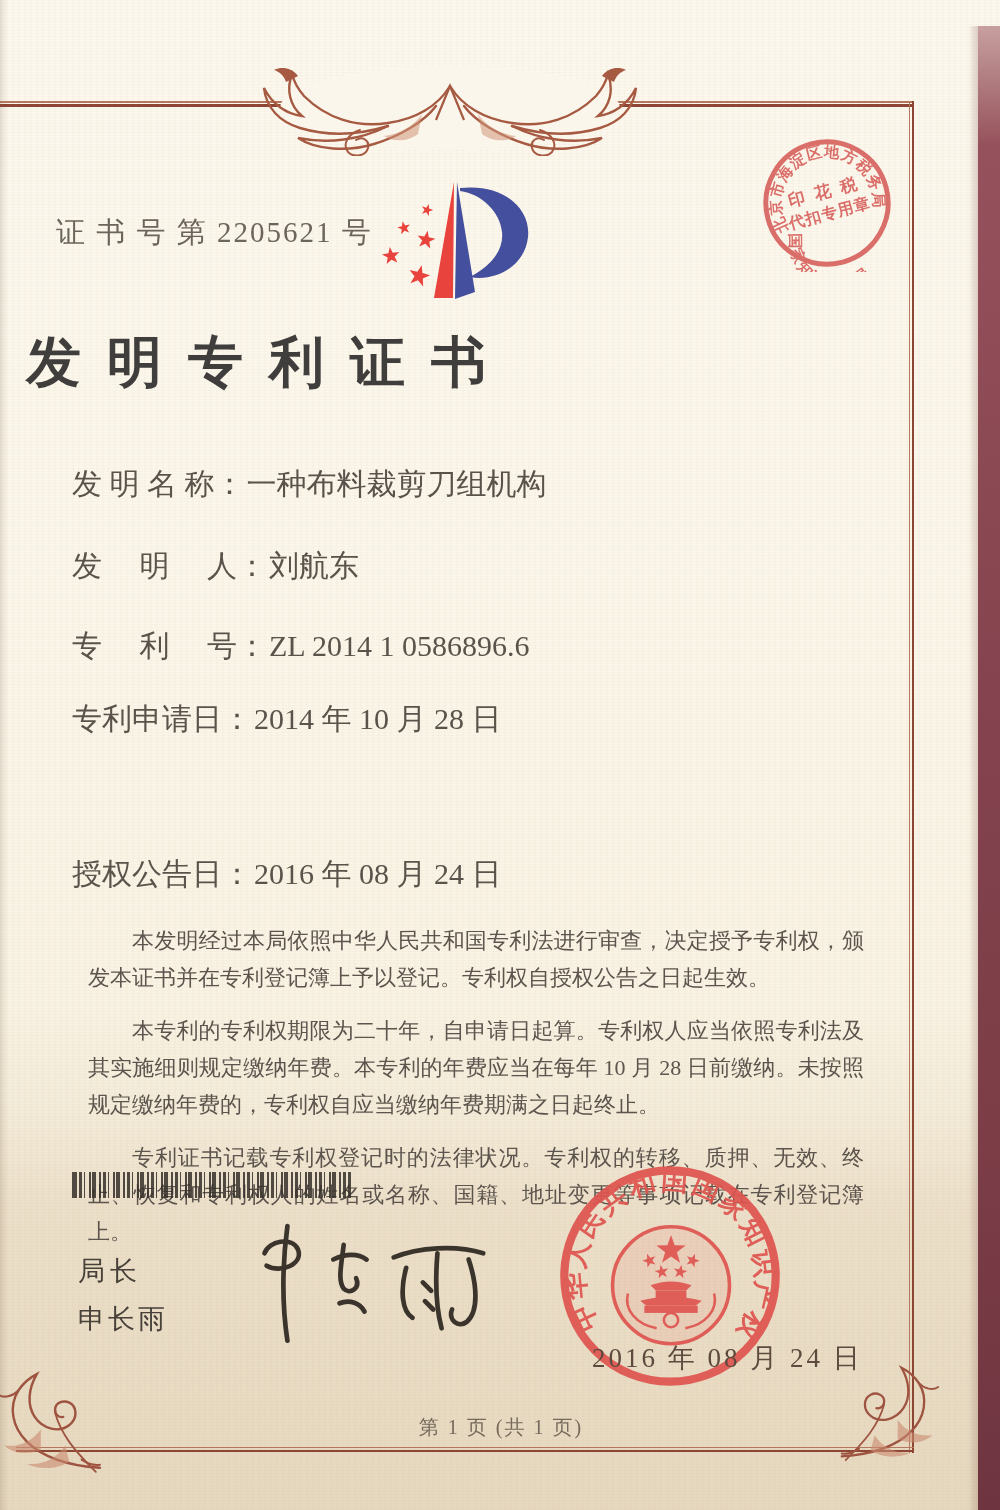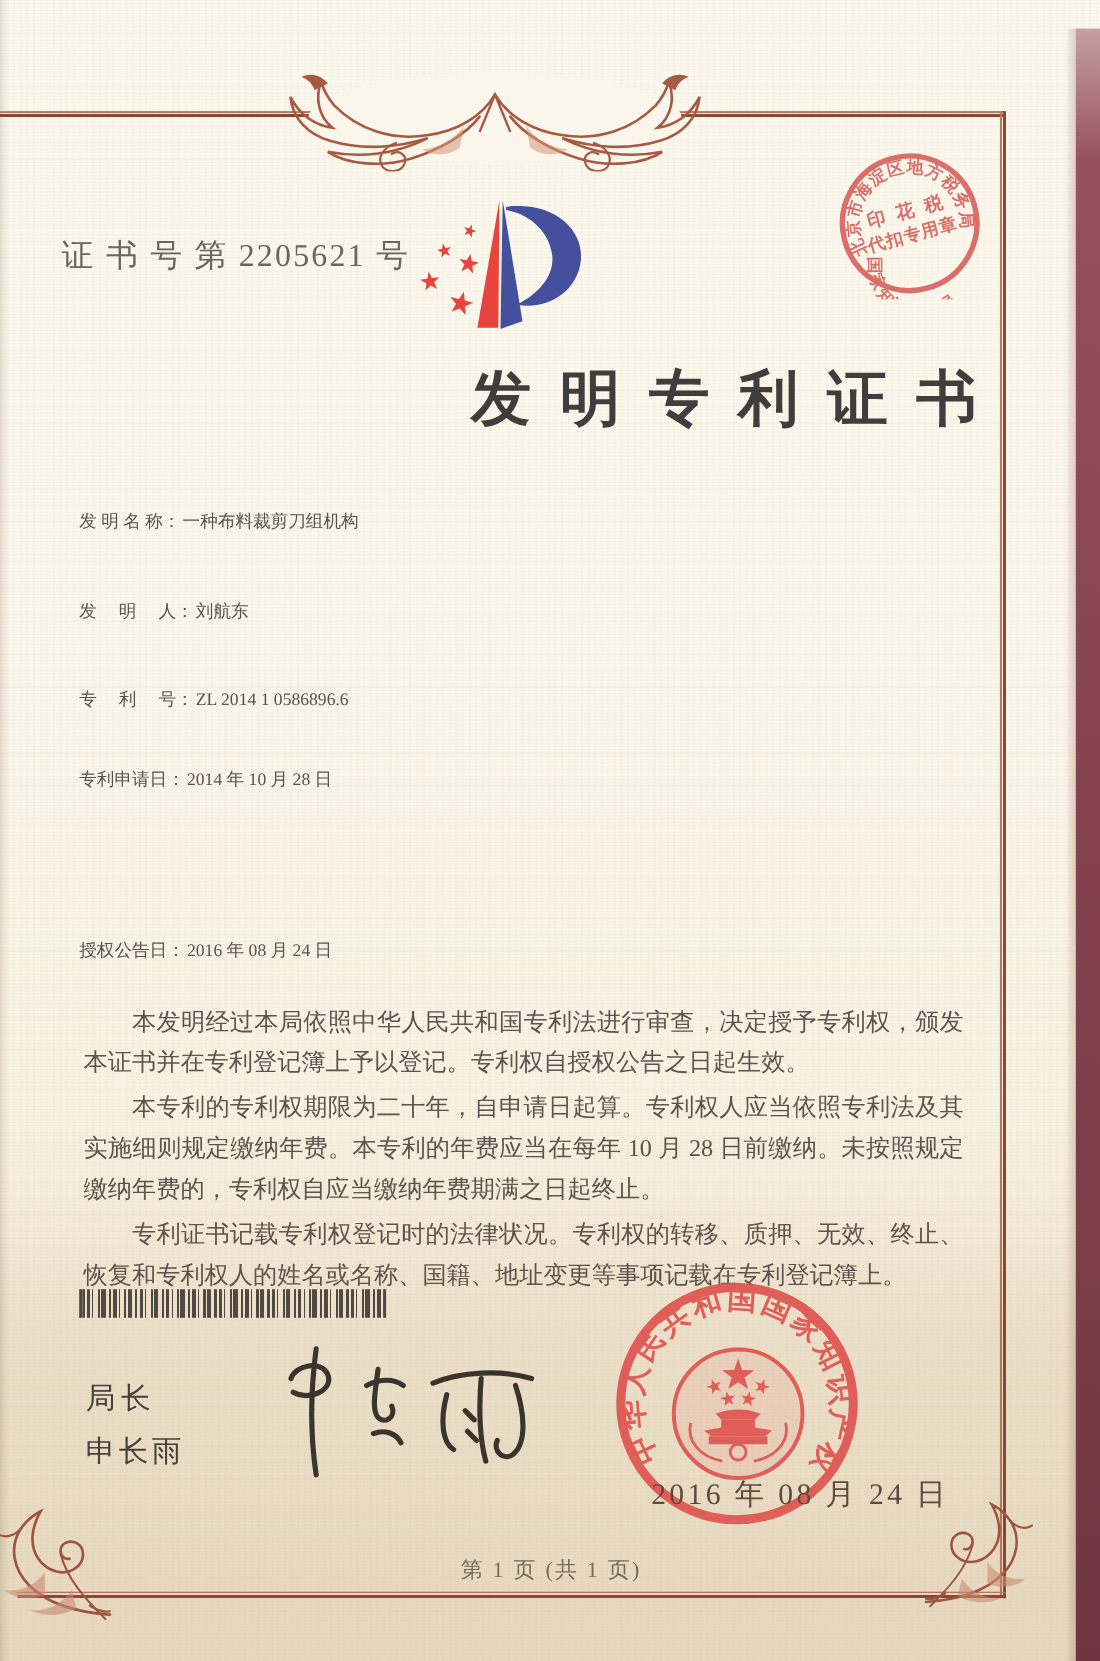--- a/index.html
+++ b/index.html
@@ -31,29 +31,29 @@
   .orn-top{left:240px;top:56px;width:420px;height:100px;}
   .orn-bl{left:-6px;top:1366px;width:112px;height:112px;}
   .orn-br{left:836px;top:1360px;width:106px;height:106px;}
 
   .cert-no{position:absolute;left:56px;top:178px;font-size:29px;color:#6c655c;letter-spacing:2px;margin-top:35px;}
 
   .logo{position:absolute;left:374px;top:176px;width:162px;height:130px;}
 
   .tax-stamp{position:absolute;left:758px;top:134px;width:138px;height:138px;opacity:0.9;}
 
-  .title{position:absolute;left:0;top:326px;width:914px;text-align:right;
+  .title{position:absolute;left:0;top:326px;width:914px;text-align:left;
     font-size:55px;font-weight:600;color:#3f3e3c;letter-spacing:26px;text-indent:26px;}
 
-  .field{position:absolute;left:72px;font-size:16px;color:#5a534b;white-space:nowrap;}
+  .field{position:absolute;left:72px;font-size:30px;color:#5a534b;white-space:nowrap;}
   .field .val{margin-left:2px;}
   .f0{top:464px;} .f1{top:546px;} .f2{top:626px;} .f3{top:699px;} .f4{top:776px;} .f5{top:854px;}
 
   .paras{position:absolute;left:72px;top:906px;width:808px;color:#5c544d;}
-  .paras p{margin:4px;font-size:22px;line-height:37px;text-indent:2em;text-align:justify;}
+  .paras p{margin:16px;font-size:22px;line-height:37px;text-indent:2em;text-align:justify;}
 
   .barcode{position:absolute;left:72px;top:1172px;width:274px;height:26px;opacity:0.85;
     border-left:3px solid #35302a;border-right:2px solid #35302a;
     background:repeating-linear-gradient(90deg,#35302a 0 2px,rgba(0,0,0,0) 2px 4px,#35302a 4px 7px,rgba(0,0,0,0) 7px 9px,#35302a 9px 10px,rgba(0,0,0,0) 10px 14px,#35302a 14px 16px,rgba(0,0,0,0) 16px 17px,#35302a 17px 21px,rgba(0,0,0,0) 21px 24px);}
 
   .director-title{position:absolute;left:78px;top:1253px;font-size:27px;color:#474139;letter-spacing:5px;font-family:Liberation Mono, monospace;}
   .director-name{position:absolute;left:78px;top:1301px;font-size:27px;color:#474139;letter-spacing:3px;font-family:Liberation Serif, serif;}
   .signature{position:absolute;left:252px;top:1222px;width:250px;height:125px;}
 
   .big-seal{position:absolute;left:552px;top:1158px;width:236px;height:236px;opacity:0.93;}

